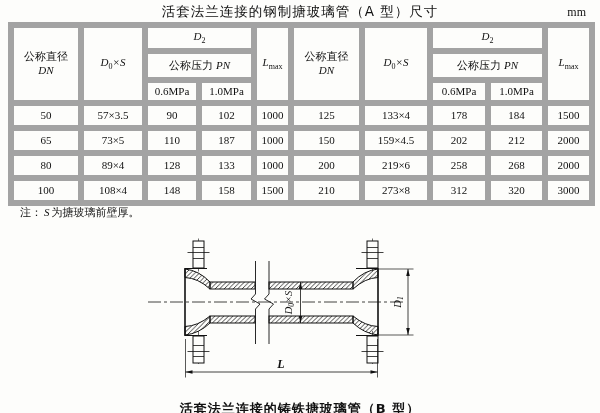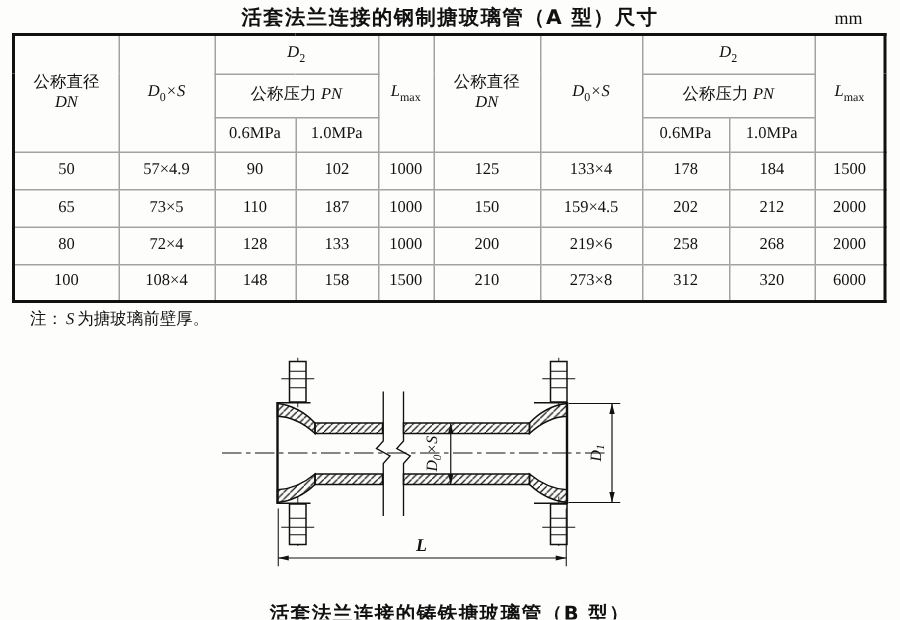--- a/index.html
+++ b/index.html
@@ -6,32 +6,32 @@
   html,body { width:600px; height:413px; }
   body {
     position:relative;
     background:#fdfdfb;
     color:#111;
     font-family:"Liberation Serif","DejaVu Serif",serif;
     overflow:hidden;
   }
   .title {
     position:absolute; top:3px; left:0; width:100%;
-    text-align:center; font-weight:bold; font-size:13.5px;
+    text-align:center; font-weight:normal; font-size:13.5px;
     font-family:"DejaVu Sans","Liberation Sans",sans-serif;
     letter-spacing:1px;
   }
-  .unit { position:absolute; top:5px; right:25px; font-size:12px; }
+  .unit { position:absolute; top:5px; right:14px; font-size:12px; }
   table.dims {
     position:absolute; left:8px; top:22px;
     border-collapse:collapse; table-layout:fixed;
     border:2px solid #111;
   }
   table.dims td {
-    border:1px solid #a3a3a3; text-align:center; vertical-align:middle;
+    border:6px solid #a3a3a3; text-align:center; vertical-align:middle;
     font-size:11px; padding:0; line-height:1.25;
     font-family:"Liberation Serif","DejaVu Serif",serif;
   }
   td.dbl { border-left:3px double #111; }
   tr.hr1 { height:26px; } tr.hr2 { height:29px; } tr.hr3 { height:23px; }
   tr.dr  { height:25px; font-size:11.5px; }
   .it { font-style:italic; }
   sub { font-size:8px; }
   .pnlbl .it { margin-left:3px;text-align:center; }
   .note { position:absolute; top:205px; left:20px; font-size:11px; }
@@ -104,21 +104,21 @@
     </td>
   </tr>
   <tr class="hr3">
     <td>0.6MPa</td>
     <td>1.0MPa</td>
     <td>0.6MPa</td>
     <td>1.0MPa</td>
   </tr>
   <tr class="dr">
     <td>50</td>
-    <td>57×4.9</td>
+    <td>57×3.5</td>
     <td>90</td>
     <td>102</td>
     <td>1000</td>
     <td class="dbl">125</td>
     <td>133×4</td>
     <td>178</td>
     <td>184</td>
     <td>1500</td>
   </tr>
   <tr class="dr">
@@ -128,41 +128,41 @@
     <td>187</td>
     <td>1000</td>
     <td class="dbl">150</td>
     <td>159×4.5</td>
     <td>202</td>
     <td>212</td>
     <td>2000</td>
   </tr>
   <tr class="dr">
     <td>80</td>
-    <td>72×4</td>
+    <td>89×4</td>
     <td>128</td>
     <td>133</td>
     <td>1000</td>
     <td class="dbl">200</td>
     <td>219×6</td>
     <td>258</td>
     <td>268</td>
     <td>2000</td>
   </tr>
   <tr class="dr">
     <td>100</td>
     <td>108×4</td>
     <td>148</td>
     <td>158</td>
     <td>1500</td>
     <td class="dbl">210</td>
     <td>273×8</td>
     <td>312</td>
     <td>320</td>
-    <td>6000</td>
+    <td>3000</td>
   </tr>
 </tbody>
   </table>
 
 <div class="note">
   <span>注：</span><span class="it">S</span><span>为搪玻璃前壁厚。</span>
 </div>
 
 <svg class="diagram" width="335" height="152" viewBox="130 233 335 152" xmlns="http://www.w3.org/2000/svg">
   <defs>

